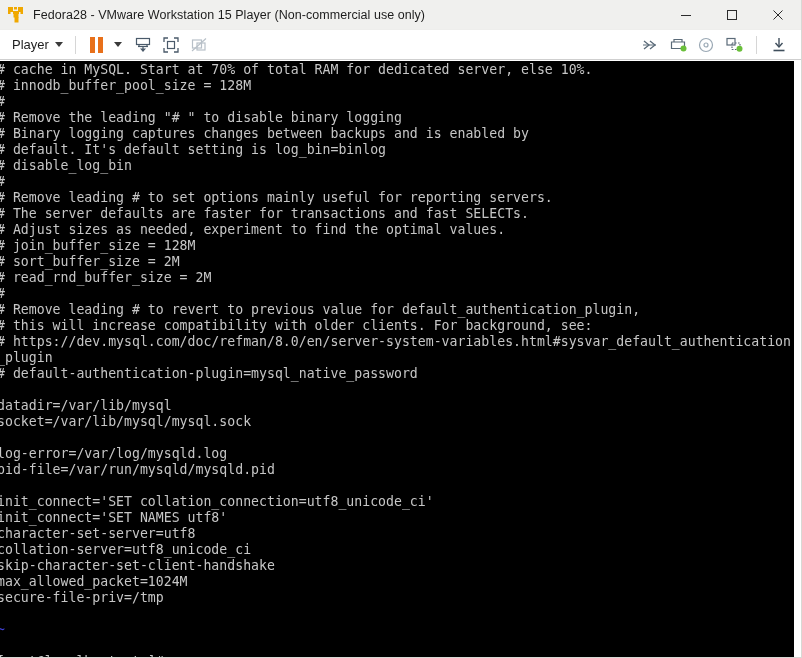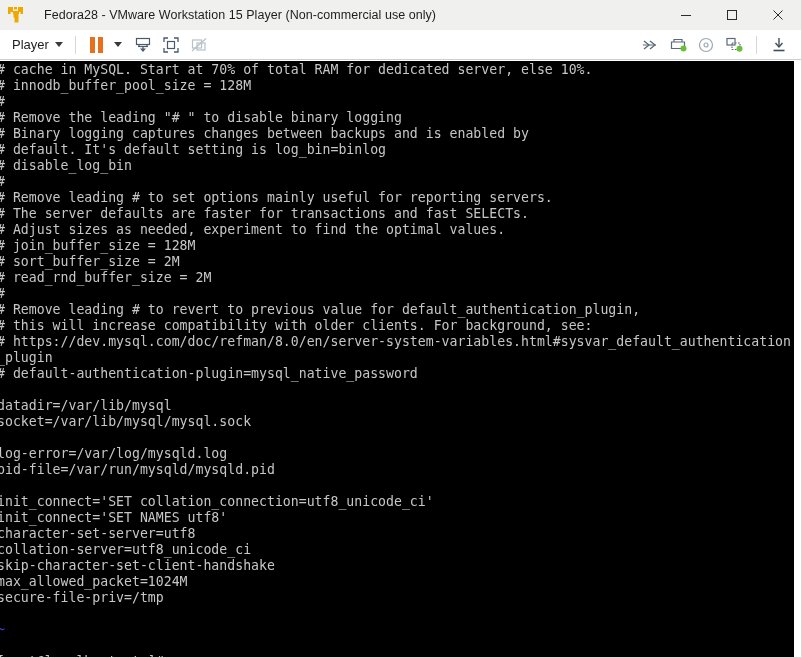--- a/index.html
+++ b/index.html
@@ -27,21 +27,20 @@
 
   
   #titlebar {
     height: 30px;
     background: #f0f0ee;
     display: flex;
     align-items: center;
     position: relative;
     box-sizing: border-box;
     border-bottom: 1px solid #eeeeec;
-    gap: 11px;
   }
   #app-icon {
     width: 18px;
     height: 18px;
     margin-left: 7px;
     margin-right: 8px;
     flex: 0 0 auto;
     display: block;
   }
   #window-title {

